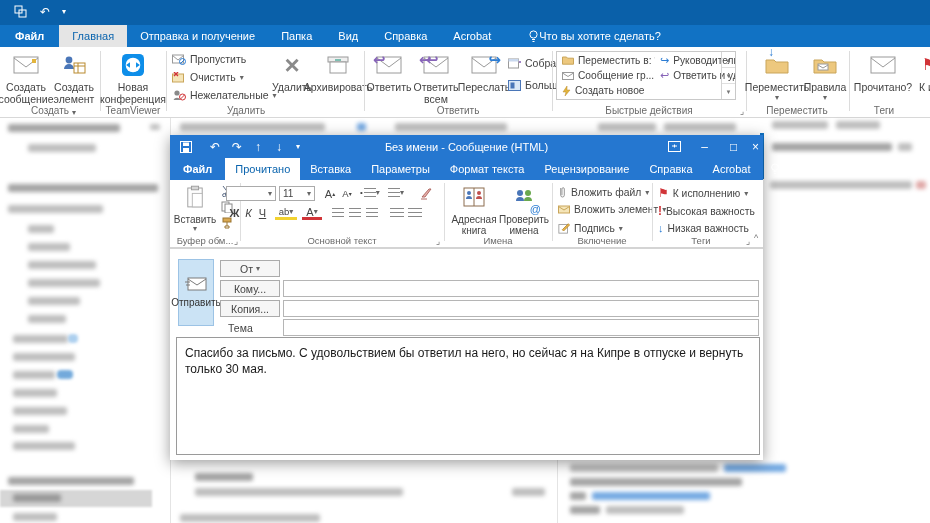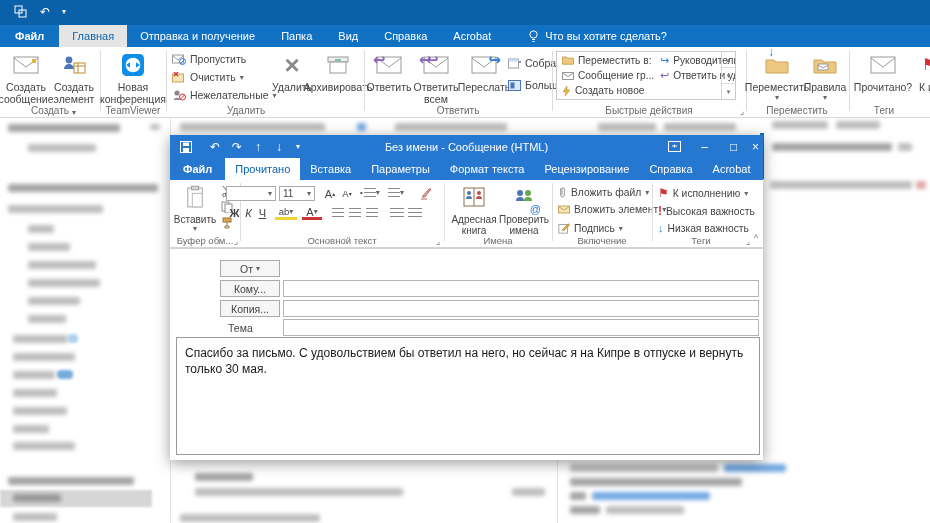--- a/index.html
+++ b/index.html
@@ -6,21 +6,21 @@
   html,body { width:930px; height:523px; overflow:hidden; }
   body { font-family:"Liberation Sans","DejaVu Sans",sans-serif; background:#fff; position:relative; }
   .abs { position:absolute; }
 
   
   #titlebar { left:0; top:0; width:930px; height:25px; background:#0a60a9; }
   #tabstrip { left:0; top:25px; width:930px; height:22px; background:#1172c4; display:flex; align-items:stretch; }
   .mtab { color:#fff; font-size:11px; padding:0 13px; display:flex; align-items:center; white-space:nowrap; }
   .mtab.file { font-weight:bold; padding:0 15px; }
   .mtab.sel { background:#e5e5e5; color:#0a64ae; }
-  .tellme { color:#fff; font-size:11px; display:flex; align-items:center; gap:6px; padding:0 10px; margin-left:14px; }
+  .tellme { color:#fff; font-size:11px; display:flex; align-items:center; padding:0 10px; margin-left:14px; }
 
   
   #ribbon { left:0; top:47px; width:930px; height:71px; background:#fff; border-bottom:1px solid #d8d8d8; }
   .rgroup { position:absolute; top:0; height:70px; }
   .gdivider { position:absolute; top:4px; height:60px; width:1px; background:#dcdcdc; }
   .glabel { position:absolute; bottom:1px; left:0; right:0; text-align:center; font-size:10px; color:#6a6a6a; white-space:nowrap; }
   .bigbtn { position:absolute; top:3px; display:flex; flex-direction:column; align-items:center; font-size:10.5px; color:#444; text-align:center; line-height:1.12; cursor:default; }
   .bigbtn .ic { height:30px; display:flex; align-items:center; justify-content:center; margin-bottom:2px; }
   .menurow { position:absolute; display:flex; align-items:center; gap:4px; font-size:10.5px; color:#444; white-space:nowrap; }
   .caret { font-size:8px; color:#666; }
@@ -642,20 +642,30 @@
         <span style="color:#2b7cd3;font-weight:bold;font-size:11px;">↓</span>
         <span>Низкая важность</span>
       </div>
       <div class="clabel">Теги</div>
       <span class="launcher" style="right:-2px;bottom:1px;">⌟</span>
     </div>
     <div class="fmt" style="left:580px;top:52px;width:12px;height:12px;color:#777;font-size:9px;">^</div>
   </div>
 
   <div id="cform">
+    <div id="sendbtn">
+      <span>
+        <svg width="22" height="14" viewBox="0 0 22 14">
+            <rect x="3" y="1" width="18" height="12" fill="#fff" stroke="#7a7a7a"></rect>
+            <path d="M3 2 L12 8 L21 2" fill="none" stroke="#7a7a7a"></path>
+            <path d="M0 5 h5 M1 8 h4" stroke="#7a7a7a"></path>
+          </svg>
+      </span>
+      <span>Отправить</span>
+    </div>
     <div class="fldbtn" style="top:11px;">
       <span>От</span>
         <span class="caret">▾</span>
     </div>
     <div class="bar dark" style="left:292px;top:146px;width:132px;"></div>
     <div class="fldbtn" style="top:31px;">
         <span>Кому...</span>
       </div>
     <div class="fld" style="top:31px;"></div>
     <div class="fldbtn" style="top:51px;">

